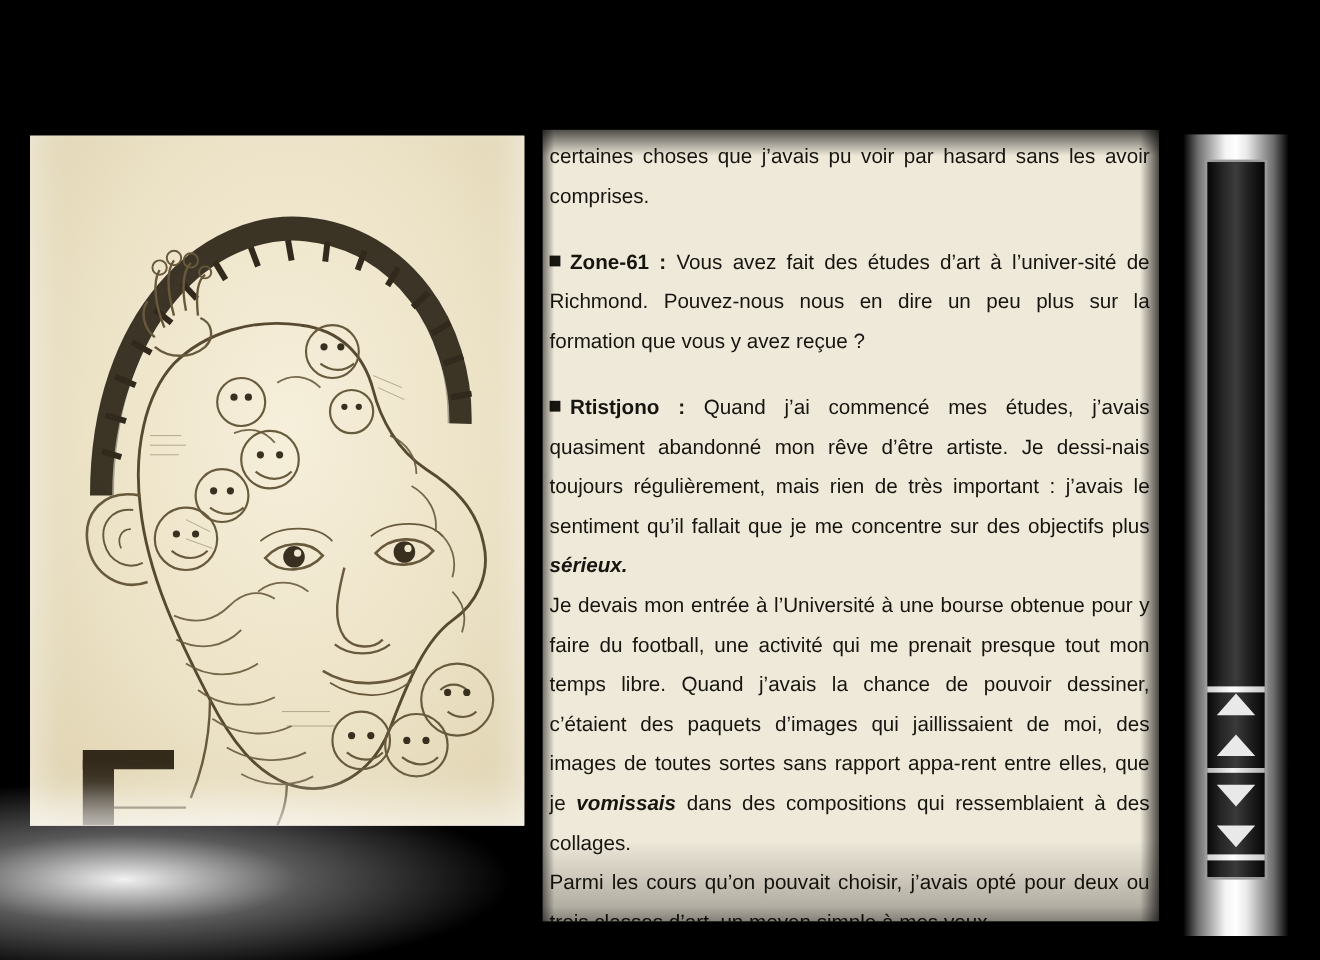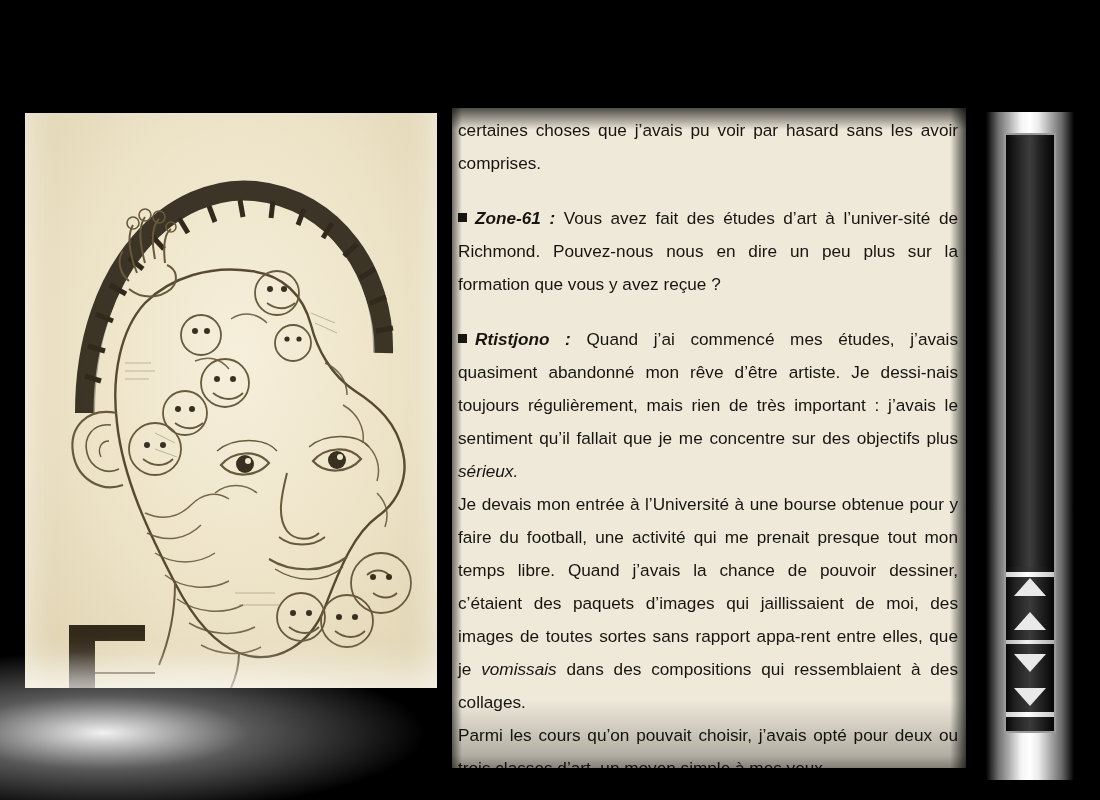--- a/index.html
+++ b/index.html
@@ -52,26 +52,26 @@
     position:relative;
     padding:6px 8px 0 6px;
     color:#17150f;
     font-size:17.2px;
     line-height:33px;
     text-align:justify;
     text-justify:inter-word;
   }
   #text-inner p { margin:0 0 0 0; }
   .spacer { height:22px; }
-  .speaker { font-weight:bold; font-style:italic; }
+  .speaker { font-weight:bold; }
   .bullet {
     display:inline-block; width:9px; height:9px; background:#17150f;
     margin-right:8px; vertical-align:2px;
   }
-  em { font-style:italic; }
+  em { font-style:italic;font-weight:bold; }
 
   
   #text-fade-top {
     position:absolute; left:452px; top:100px; width:514px; height:30px;
     background:linear-gradient(180deg, rgba(0,0,0,.92) 0%, rgba(0,0,0,0) 100%);
     pointer-events:none;
   }
   #text-fade-bottom {
     position:absolute; left:452px; top:700px; width:514px; height:100px;
     background:linear-gradient(180deg, rgba(0,0,0,0) 0%, rgba(0,0,0,.25) 55%, rgba(0,0,0,.95) 100%);

